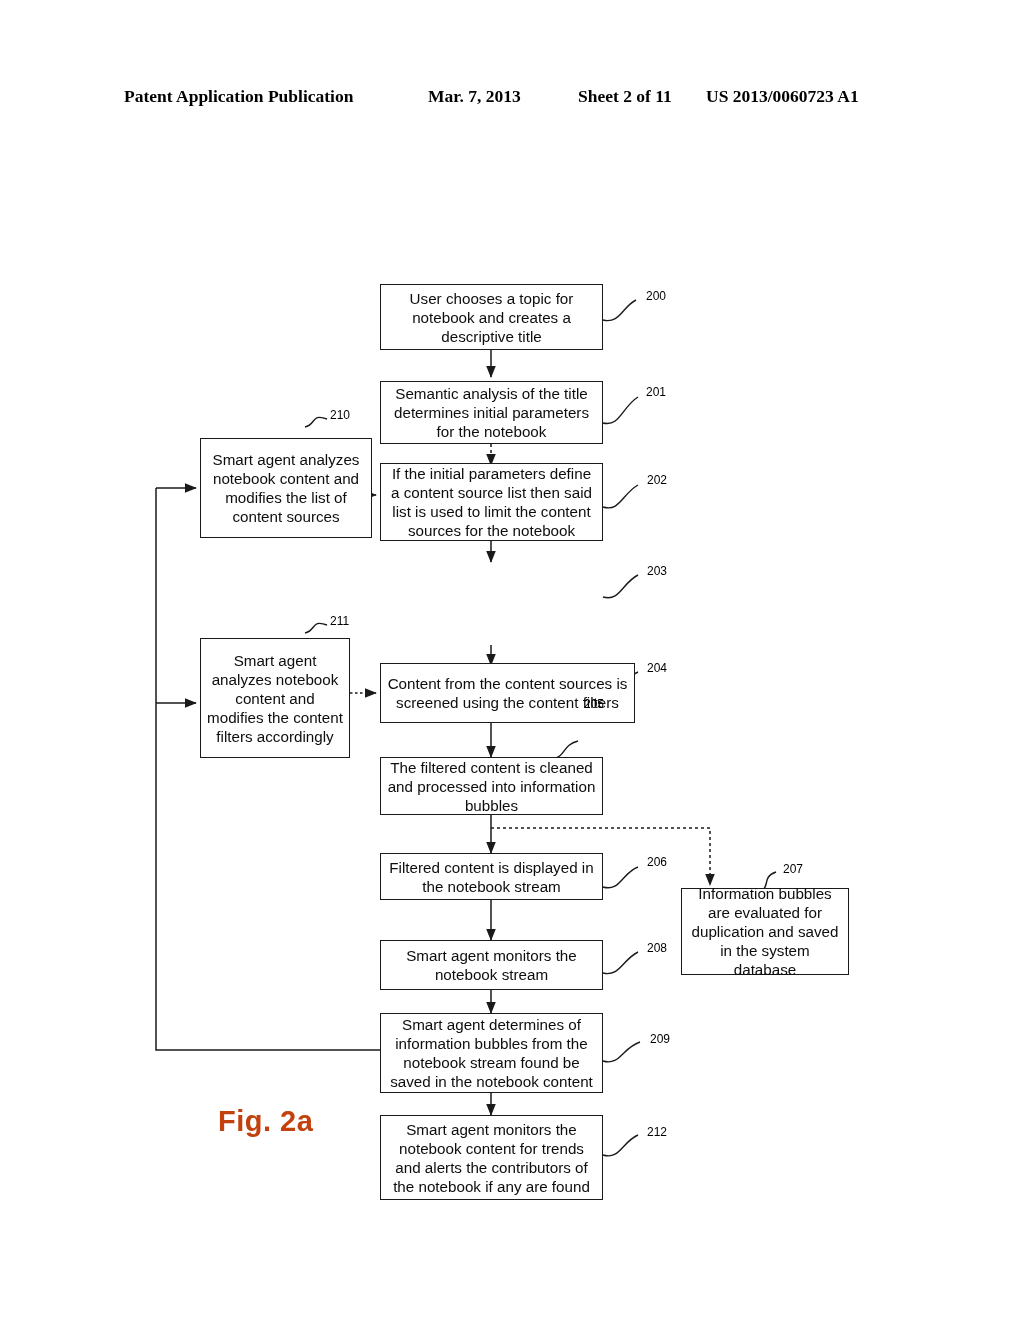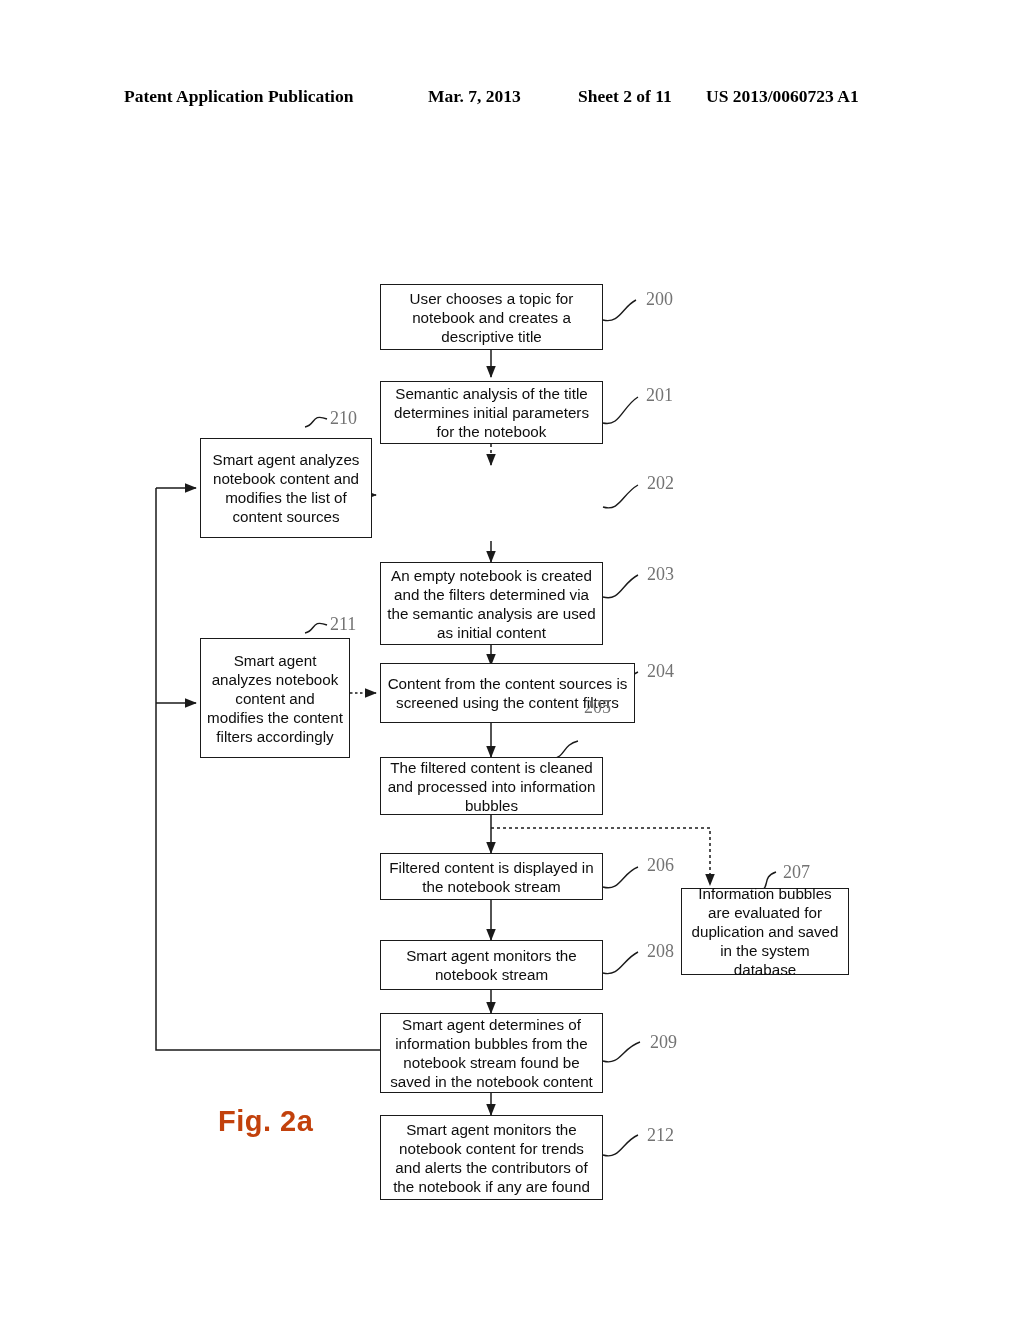--- a/index.html
+++ b/index.html
@@ -64,23 +64,23 @@
     font-size: 15.2px;
     line-height: 19px;
     color: #0d0d0d;
     padding: 2px 6px;
   }
   .node > span { display: block; }
 
   
   .ref {
     position: absolute;
-    font-family: Liberation Serif, serif;
-    font-size: 18px;
-    color: #737373;
+    font-family: Liberation Sans, sans-serif;
+    font-size: 12px;
+    color: #000000;
     white-space: nowrap;
   }
 
   
   #fig-caption {
     position: absolute;
     left: 218px;
     top: 1060px;
     font-family: "Liberation Sans", sans-serif;
     font-weight: bold;
@@ -158,24 +158,24 @@
   </svg>
 
   <div class="node" style="left:380px; top:239px; width:223px; height:66px;">
     <span>User chooses a topic for notebook and creates a descriptive title</span>
   </div>
 
   <div class="node" style="left:380px; top:336px; width:223px; height:63px;">
     <span>Semantic analysis of the title determines initial parameters for the notebook</span>
   </div>
 
-
-  <div class="node" style="left:380px; top:517px; width:223px; height:83px;">
-    <span>An empty notebook is created and the filters determined via the semantic analysis are used as initial content</span>
-  </div>
+  <div class="node" style="left:380px; top:418px; width:223px; height:78px;">
+    <span>If the initial parameters define a content source list then said list is used to limit the content sources for the notebook</span>
+  </div>
+
 
   <div class="node" style="left:380px; top:618px; width:255px; height:60px;">
     <span>Content from the content sources is screened using the content filters</span>
   </div>
 
   <div class="node" style="left:380px; top:712px; width:223px; height:58px;">
     <span>The filtered content is cleaned and processed into information bubbles</span>
   </div>
 
   <div class="node" style="left:380px; top:808px; width:223px; height:47px;">

